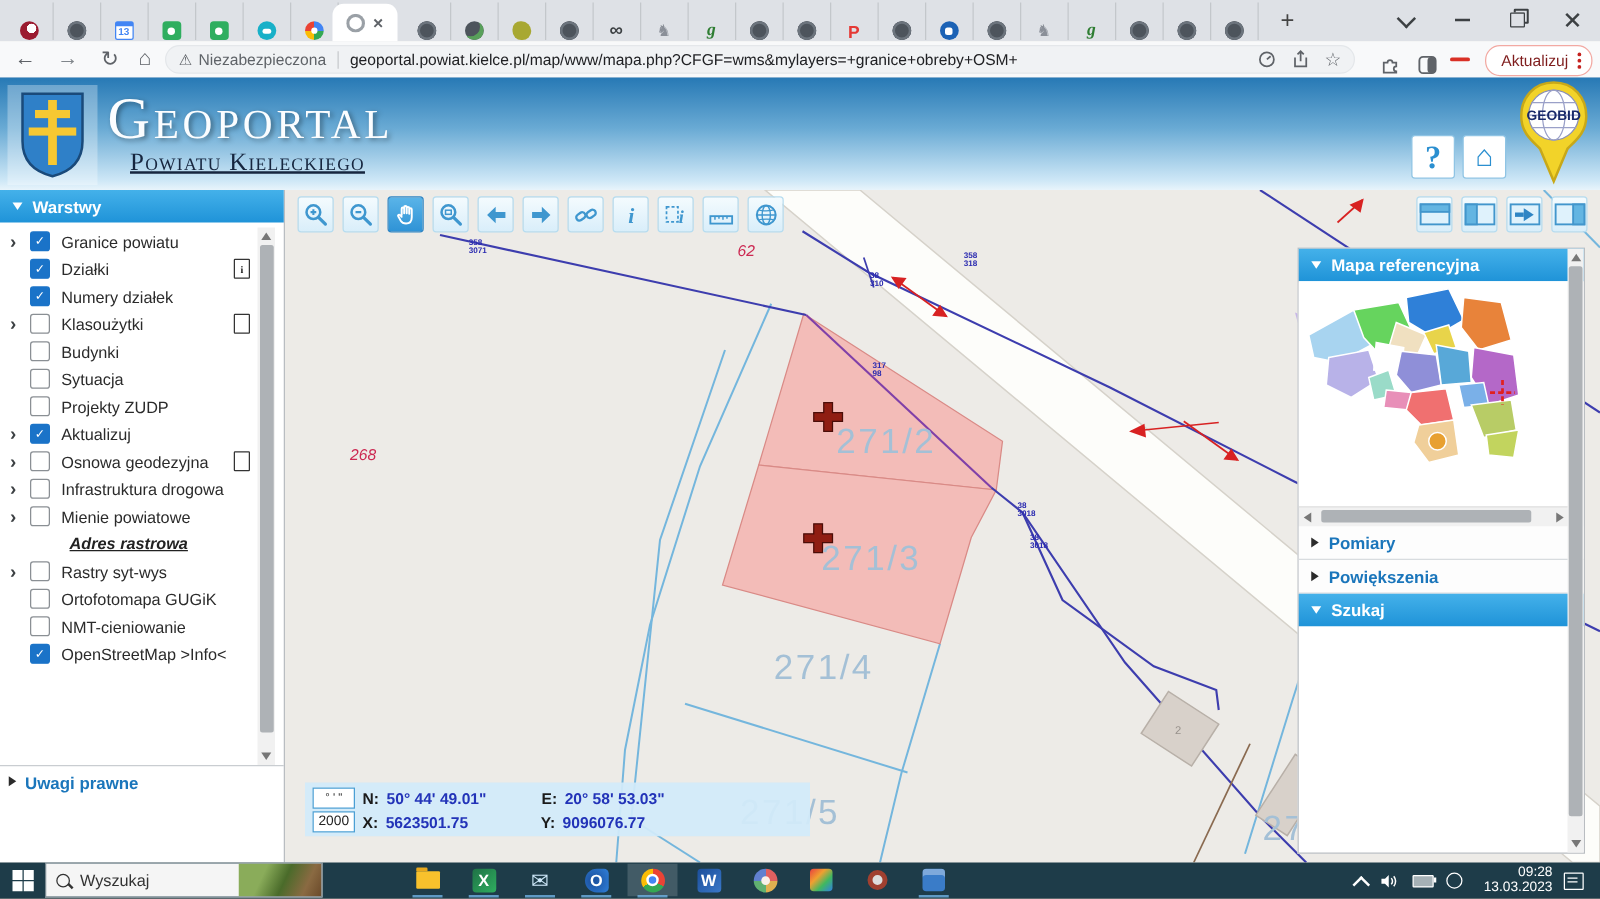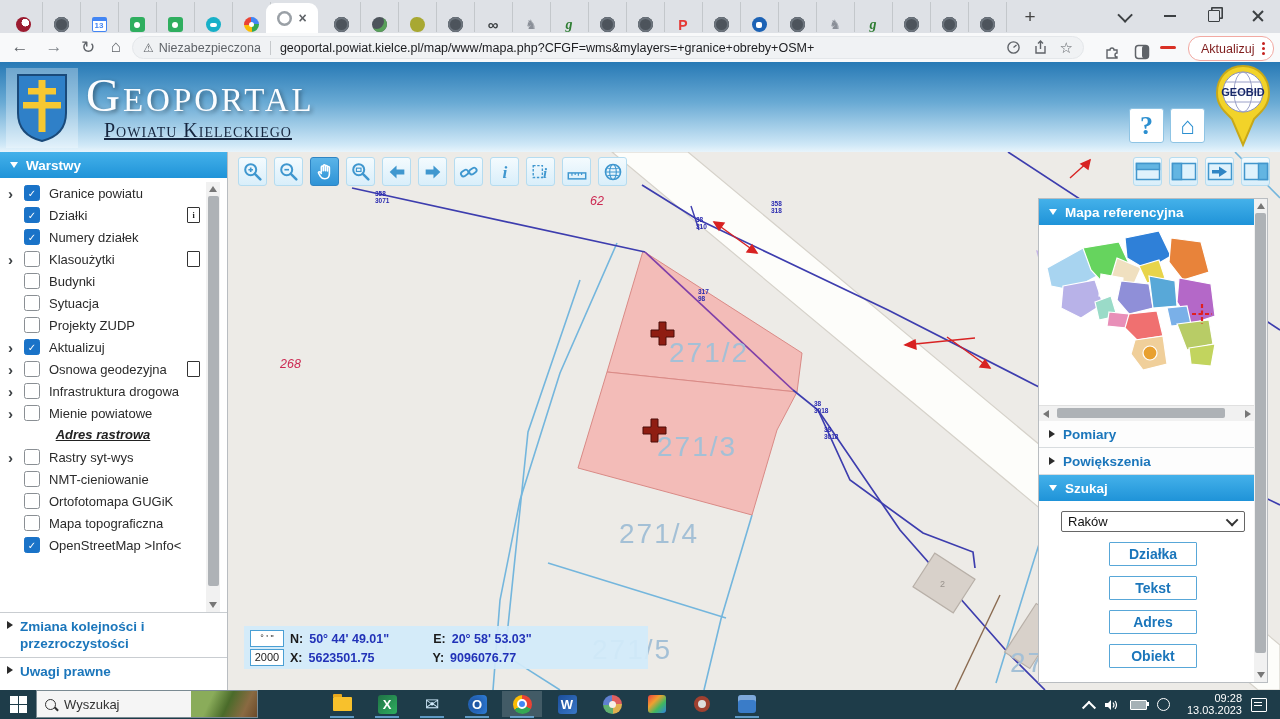--- a/index.html
+++ b/index.html
@@ -568,46 +568,40 @@
         </div>
         <div class="lsection">Adres rastrowa</div>
         <div class="lrow">
           <span class="lexp">›</span>
           <span class="lcb"></span>
           <span class="llabel">Rastry syt-wys</span>
         </div>
         <div class="lrow">
           <span class="lexp"></span>
           <span class="lcb"></span>
+          <span class="llabel">Ortofotomapa GUGiK</span>
+        </div>
+        <div class="lrow">
+          <span class="lexp"></span>
+          <span class="lcb"></span>
           <span class="llabel">NMT-cieniowanie</span>
-        </div>
-        <div class="lrow">
-          <span class="lexp"></span>
-          <span class="lcb"></span>
-          <span class="llabel">Ortofotomapa GUGiK</span>
-        </div>
-        <div class="lrow">
-          <span class="lexp"></span>
-          <span class="lcb"></span>
-          <span class="llabel">Mapa topograficzna</span>
         </div>
         <div class="lrow">
           <span class="lexp"></span>
           <span class="lcb on">✓</span>
           <span class="llabel">OpenStreetMap &gt;Info&lt;</span>
         </div>
       </div>
 
     <div class="sscroll" style="left:206px;top:30px;width:14px;height:430px">
       <span class="sarr" style="left:3px;top:4px;border-left:4px solid transparent;border-right:4px solid transparent;border-bottom:6px solid #777"></span>
       <div class="sthumb" style="left:1.5px;top:14px;width:11px;height:390px"></div>
       <span class="sarr" style="left:3px;bottom:4px;border-left:4px solid transparent;border-right:4px solid transparent;border-top:6px solid #777"></span>
     </div>
     <div id="sb-links">
-        <div class="sb-link"><span class="arr"></span><span>Zmiana kolejności i przezroczystości</span></div>
         <div class="sb-link"><span class="arr"></span><span>Uwagi prawne</span></div>
       </div>
   </div>
 
   <div id="rightpanel">
     <div class="bluehdr">
       <span class="tri"></span>
       <span>Mapa referencyjna</span>
     </div>
     <div id="refmapbox">
@@ -652,32 +646,20 @@
         </div>
         <div class="collrow">
           <span class="arr"></span>
           <span>Powiększenia</span>
         </div>
       </div>
     <div class="bluehdr">
       <span class="tri"></span>
       <span>Szukaj</span>
     </div>
-    <div id="searchbody">
-      <div id="searchselect">
-        <span class="val">Raków</span>
-        <span class="chev"></span>
-      </div>
-      <div id="searchbtns">
-          <div class="sbtn" style="display: table;">Działka</div>
-          <div class="sbtn" style="display: table;">Tekst</div>
-          <div class="sbtn" style="display: table;">Adres</div>
-          <div class="sbtn" style="display: table;">Obiekt</div>
-        </div>
-    </div>
 
     <div class="sscroll" style="position:absolute;right:0;top:0;width:13px;height:483px">
       <span class="sarr" style="position:absolute;left:2.5px;top:4px;border-left:4px solid transparent;border-right:4px solid transparent;border-bottom:6px solid #777"></span>
       <div class="sthumb" style="left:1px;top:14px;width:11px;height:440px"></div>
       <span class="sarr" style="position:absolute;left:2.5px;bottom:4px;border-left:4px solid transparent;border-right:4px solid transparent;border-top:6px solid #777"></span>
     </div>
   </div>
 
   <div id="taskbar">
     <div id="startbtn">

